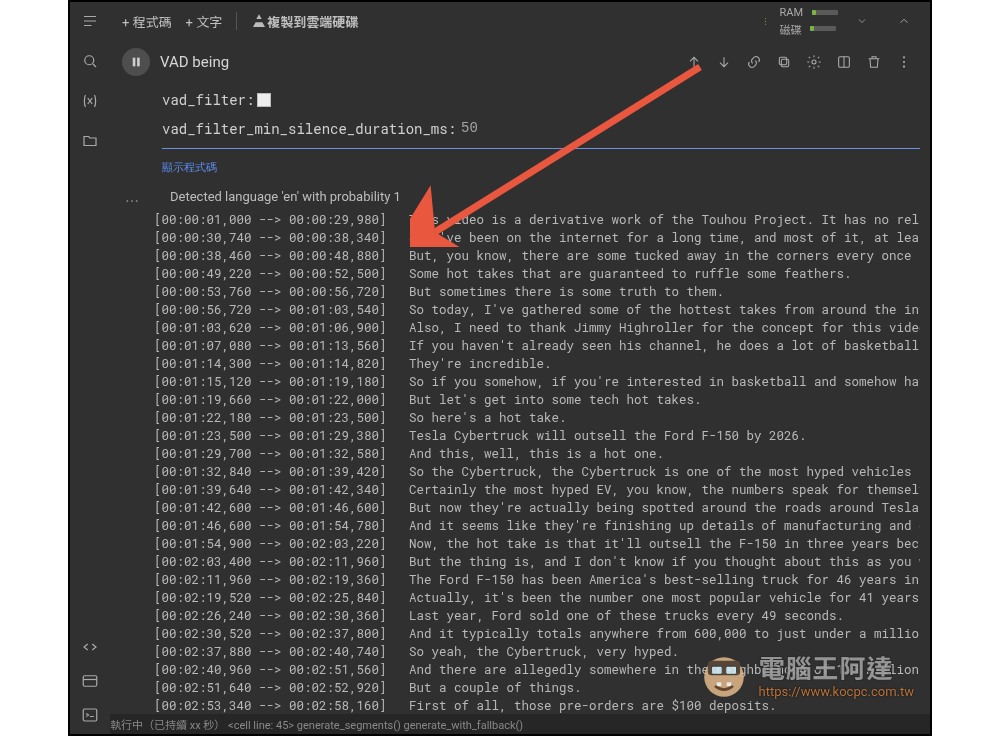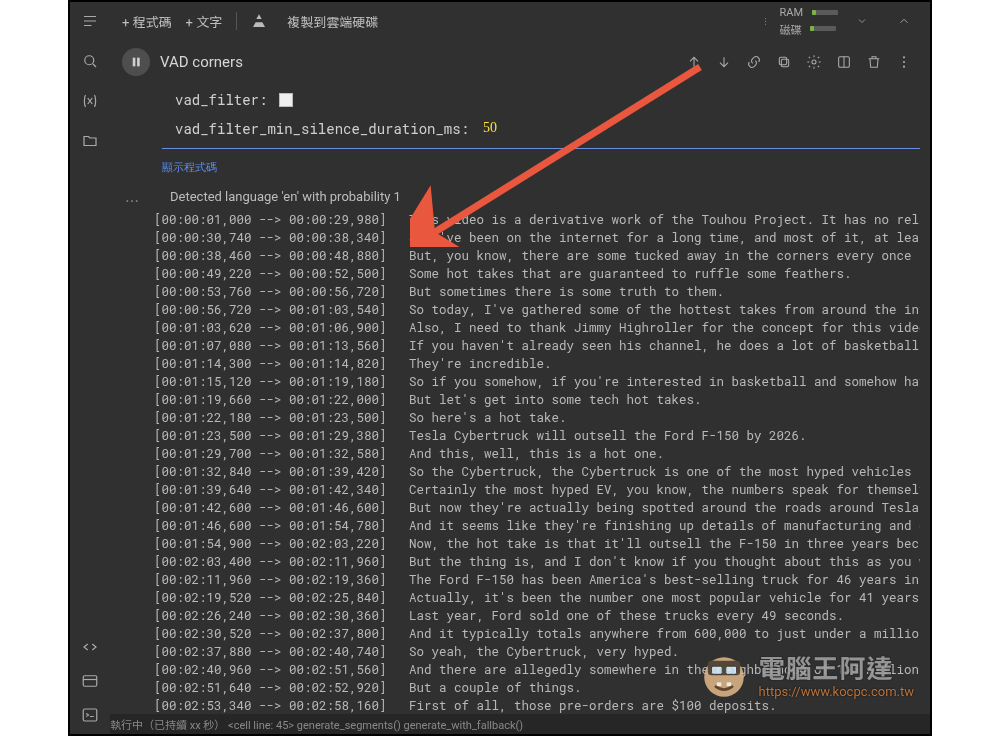--- a/index.html
+++ b/index.html
@@ -94,28 +94,28 @@
     margin-left:auto;display:flex;gap:10px;align-items:center;
     color:#aaa;
   }
   .cell-actions .ico{width:20px;height:20px;display:flex;align-items:center;justify-content:center;cursor:pointer;}
   .form{
     margin-left:46px;
     font-family:"Roboto Mono","Consolas",monospace;
     font-size:14px;
     color:#d0d0d0;
   }
-  .frow{display:flex;align-items:center;gap:12px;margin:10px 13px;}
+  .frow{display:flex;align-items:center;gap:3px;margin:10px 0;}
   .frow .lbl{white-space:nowrap;}
   .checkbox{
     width:14px;height:14px;border:1px solid #bbb;background:#eee;
   }
   .numfield{
-    background:transparent;border:none;color:#fde047;
-    font-family:Liberation Serif, serif;font-size:14px;outline:none;
+    background:transparent;border:none;color:#a3a3a3;
+    font-family:Liberation Mono, monospace;font-size:14px;outline:none;
     border-bottom:1px solid transparent;
     width:80px;
   }
   .underline{
     height:1px;background:#6b8fe0;margin:8px 0 6px 0;
     margin-left:0;
   }
   .showcode{
     color:#5b8def;font-size:11px;cursor:pointer;margin:10px 0 6px 0;
   }
@@ -221,21 +221,21 @@
       </div>
     </div>
   </div>
 
   <div class="main">
 
     <div class="topbar">
       <span class="btn">+ 程式碼</span>
       <span class="btn">+ 文字</span>
       <span style="width:1px;height:18px;background:#555;"></span>
-      <span class="btn" style="display:flex;align-items:center;gap:20px;">
+      <span class="btn" style="display:flex;align-items:center;gap:0;font-weight:bold;">
         <svg width="16" height="16" viewBox="0 0 24 24">
             <path fill="#bbb" d="M12 2l4 7H8l4-7zM3 21l4-7h10l4 7H3zM8 9l-5 9 4-7 1-2z"></path>
           </svg>
         <span>複製到雲端硬碟</span>
       </span>
       <span class="spacer"></span>
       <div class="ram-box">
         <span class="dotstack">
             <span>⋮</span>
           </span>
@@ -266,21 +266,21 @@
 
       <div class="cell">
         <div class="cell-head">
           <div class="runbtn">
             <svg width="26" height="26" viewBox="0 0 24 24">
                 <circle cx="12" cy="12" r="11" fill="#4e4e4e"></circle>
                 <rect x="9" y="8" width="2.4" height="8" fill="#cfcfcf"></rect>
                 <rect x="13" y="8" width="2.4" height="8" fill="#cfcfcf"></rect>
               </svg>
           </div>
-          <div class="cell-title">VAD corners</div>
+          <div class="cell-title">VAD being</div>
           <div class="cell-actions">
             <span class="ico">
                 <svg width="16" height="16" viewBox="0 0 24 24">
                   <path class="stroke" d="M12 19V5M6 11l6-6 6 6"></path>
                 </svg>
               </span>
             <span class="ico">
                 <svg width="16" height="16" viewBox="0 0 24 24">
                   <path class="stroke" d="M12 5v14M6 13l6 6 6-6"></path>
                 </svg>

